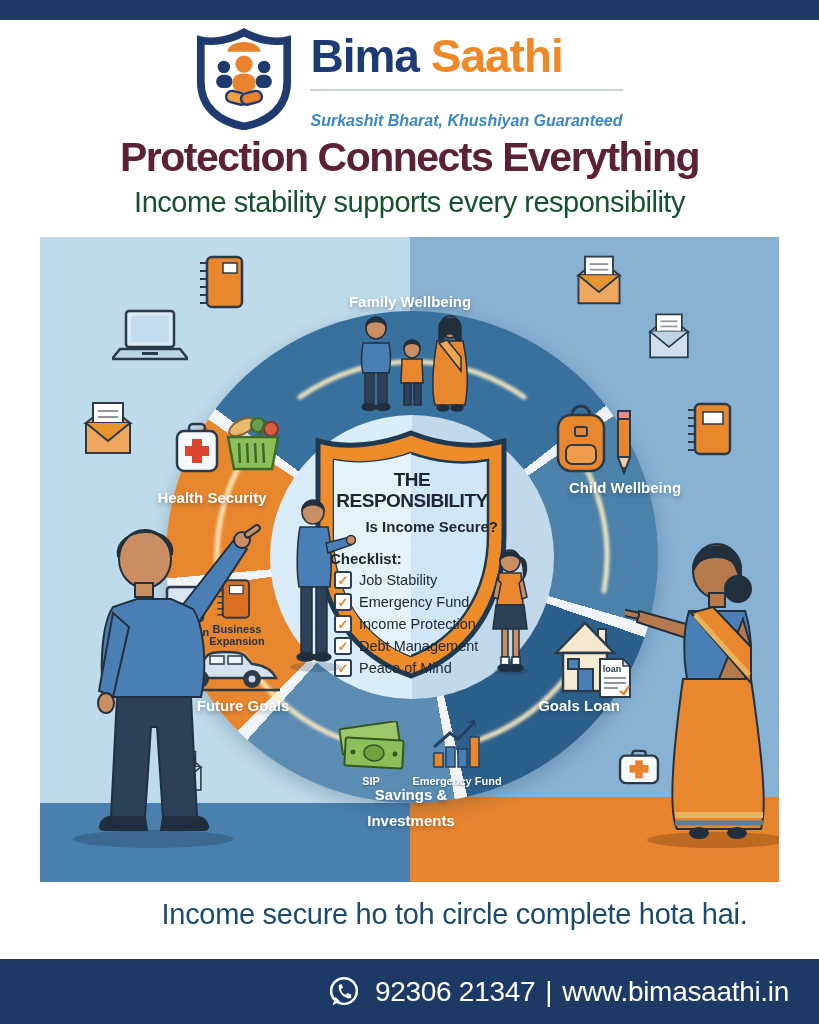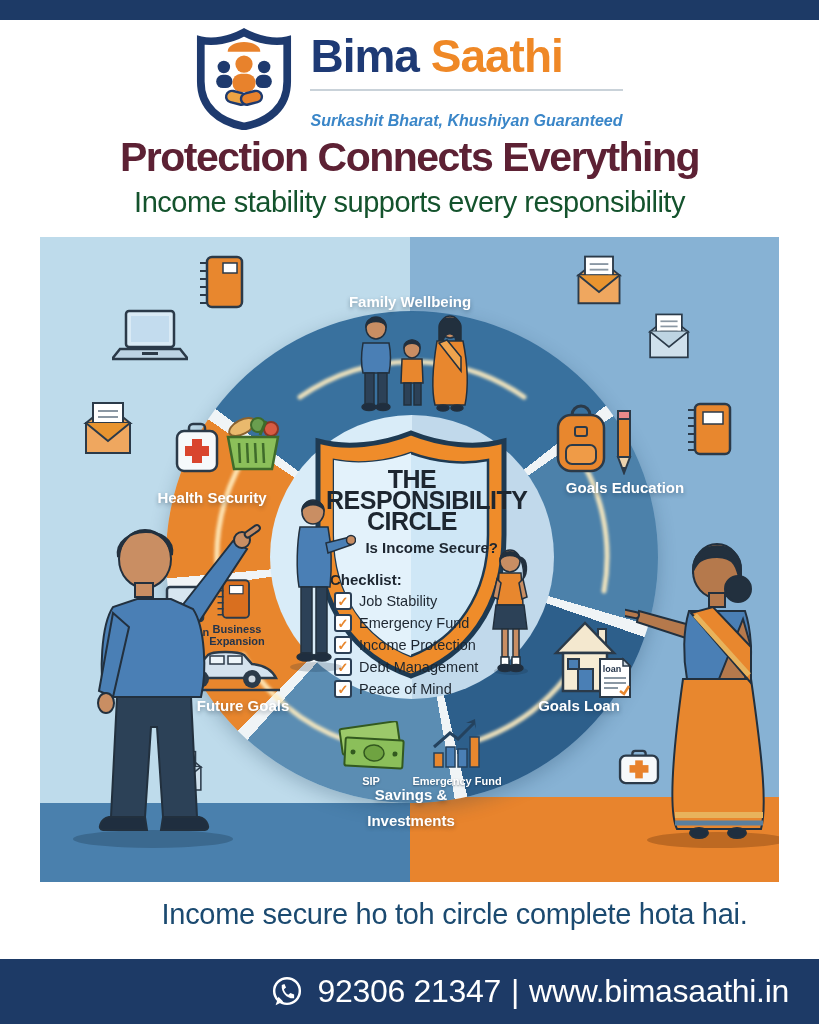--- a/index.html
+++ b/index.html
@@ -35,34 +35,34 @@
   .seg-label{position:absolute;color:#ffffff;font-weight:bold;font-size:15px;line-height:26px;
     text-align:center;text-shadow:0 2px 4px rgba(10,30,50,.35);z-index:6;}
   .cap{position:absolute;font-size:11px;font-weight:bold;text-align:center;line-height:12px;z-index:6;}
   .cap-dark{color:#24344a;}
   .cap-light{color:#ffffff;text-shadow:0 1px 2px rgba(10,30,50,.5);}
   .ic{position:absolute;z-index:2;}
   .in-ring{z-index:6;}
   .glow{position:absolute;left:0;top:0;z-index:5;pointer-events:none;}
   .shield-wrap{position:absolute;left:268px;top:190px;width:206px;height:255px;z-index:7;}
   .shield-text{position:absolute;left:286px;top:232px;width:172px;z-index:8;color:#1d2630;}
-  .st-title{font-size:25px;font-weight:bold;line-height:21px;text-align:center;letter-spacing:-0.5px;}
+  .st-title{font-size:19px;font-weight:bold;line-height:21px;text-align:center;letter-spacing:-0.5px;}
   .st-q{font-size:15px;font-weight:bold;margin-top:7px;text-align:right;}
   .st-cl{font-size:15px;font-weight:bold;margin-top:15px;margin-left:4px;}
   .st-item{display:flex;align-items:center;gap:7px;margin:4px 0 0 8px;font-size:14.5px;}
   .checkbox{display:flex;align-items:center;justify-content:center;width:14px;height:14px;
     background:#ffffff;border:2px solid #2b3f55;border-radius:3px;
     color:#e8872e;font-size:13px;font-weight:bold;line-height:13px;}
   .person{position:absolute;z-index:9;}
   .small-person{position:absolute;z-index:8;}
   .bottom-tagline{position:absolute;left:0;top:898px;width:819px;text-align:center;
     font-size:29px;color:#1b4a70;letter-spacing:-0.3px;padding-left:45px;}
   .footer{position:absolute;left:0;top:959px;width:819px;height:65px;background:#1d3a66;
     display:flex;align-items:center;justify-content:flex-end;padding-right:30px;box-sizing:border-box;gap:12px;}
-  .footer-text{color:#ffffff;font-size:32px;letter-spacing:-0.3px;display:flex;gap:10px;align-items:center;}
+  .footer-text{color:#ffffff;font-size:28px;letter-spacing:-0.3px;display:flex;gap:10px;align-items:center;}
 </style>
 </head>
 <body>
 
 <div class="page">
   <div class="topbar"></div>
 
   <div class="logo-row">
     <svg width="96" height="102" viewBox="0 0 100 105">
       <path d="M50,4 C65,12 82,15 95,12 L95,55 C95,82 76,97 50,102 C24,97 5,82 5,55 L5,12 C18,15 35,12 50,4 Z" fill="#ffffff" stroke="#1e3a6e" stroke-width="8"></path>
@@ -184,21 +184,21 @@
       <g fill="none" stroke="#ffedc0" stroke-width="5" opacity="0.9" filter="url(#soft)" stroke-linecap="round">
         <path d="M260,160 A195,195 0 0 1 484,160"></path>
         <path d="M532,208 A195,195 0 0 1 564,354"></path>
         <path d="M532,432 A195,195 0 0 1 439,503"></path>
         <path d="M305,503 A195,195 0 0 1 203,418"></path>
         <path d="M177,327 A195,195 0 0 1 212,208"></path>
       </g>
     </svg>
 
     <div class="seg-label" style="left:260px;top:52px;width:220px;">Family Wellbeing</div>
-    <div class="seg-label" style="left:523px;top:238px;width:124px;">Goals Education</div>
+    <div class="seg-label" style="left:523px;top:238px;width:124px;">Child Wellbeing</div>
     <div class="seg-label" style="left:477px;top:456px;width:124px;">Goals Loan</div>
     <div class="seg-label" style="left:291px;top:545px;width:160px;">Savings &amp; Investments</div>
     <div class="seg-label" style="left:141px;top:456px;width:124px;">Future Goals</div>
     <div class="seg-label" style="left:110px;top:248px;width:124px;">Health Security</div>
 
     <svg class="ic in-ring" style="left:135px;top:185px;" width="44" height="52" viewBox="0 0 44 52">
       <rect x="14" y="2" width="16" height="10" rx="4" fill="none" stroke="#2b3a49" stroke-width="2.5"></rect>
       <rect x="2" y="9" width="40" height="40" rx="7" fill="#f6f9fb" stroke="#2b3a49" stroke-width="2.5"></rect>
       <rect x="17" y="17" width="10" height="24" fill="#d9452e"></rect>
         <rect x="10" y="24" width="24" height="10" fill="#d9452e"></rect>
@@ -339,21 +339,20 @@
           </clipPath>
         </defs>
       <path d="M103,6 C133,18 168,22 196,14 L196,108 C196,182 158,230 103,249 C48,230 10,182 10,108 L10,14 C38,22 73,18 103,6 Z" fill="#ef8c2a" stroke="#1e3a52" stroke-width="5"></path>
       <path d="M103,26 C127,35 156,38 180,33 L180,108 C180,168 148,212 103,229 C58,212 26,168 26,108 L26,33 C50,38 79,35 103,26 Z" fill="#cfe7f6" stroke="#1e3a52" stroke-width="2.5"></path>
       <rect x="26" y="20" width="77" height="215" fill="#e3f2fb" clip-path="url(#shclip)"></rect>
     </svg>
     <div class="shield-text">
       <div class="st-title">
         <div>THE</div>
         <div>RESPONSIBILITY</div>
-        <div>CIRCLE</div>
       </div>
       <div class="st-q">Is Income Secure?</div>
       <div class="st-cl">Checklist:</div>
       <div class="st-item">
         <span class="checkbox">✓</span>
         <span>Job Stability</span>
       </div>
       <div class="st-item">
         <span class="checkbox">✓</span>
         <span>Emergency Fund</span>

